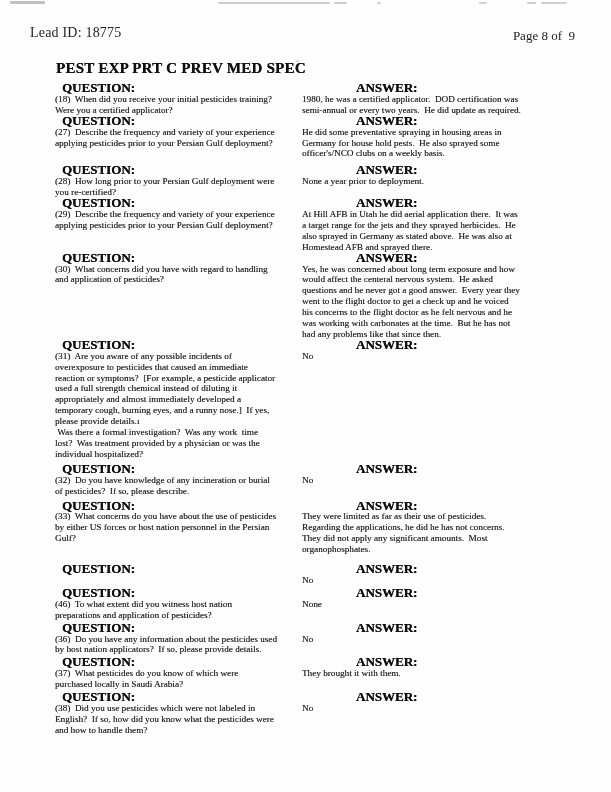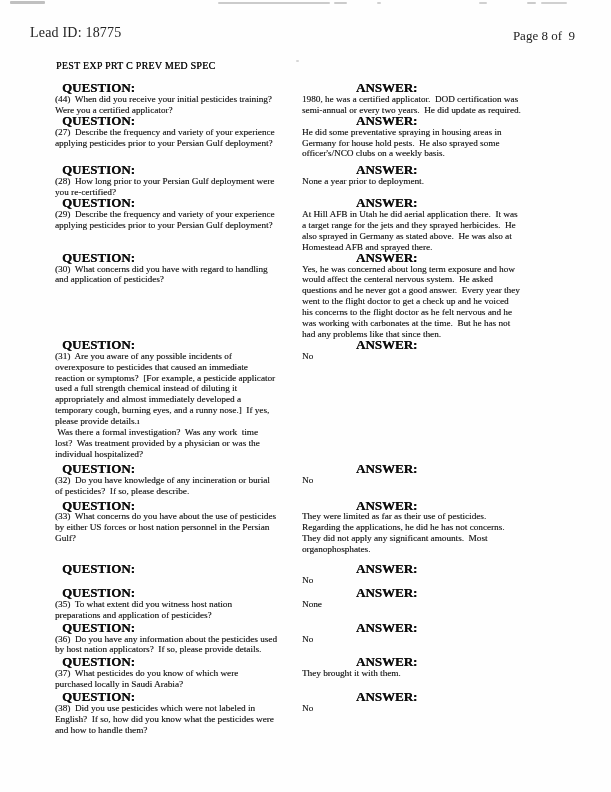--- a/index.html
+++ b/index.html
@@ -22,21 +22,21 @@
     white-space: pre;
   }
   .page-num {
     position: absolute; right: 2px; top: 3px;
     font-size: 13px; color: #222; white-space: pre;
   }
 
   
   .doc-title {
     position: absolute; left: 56px; top: 60px;
-    font-size: 10px; font-weight: normal; letter-spacing: 0.25px;
+    font-size: 15px; font-weight: bold; letter-spacing: 0.25px;
     color: #111; white-space: pre;
     text-shadow: 0.2px 0 0 #111;
   }
 
   
   .qa-list { position: absolute; left: 55px; top: 83px; width: 540px; }
   .qa-row { display: flex; align-items: flex-start; }
   .q-col { flex: 0 0 247px; width: 247px; }
   .a-col { flex: 1 1 auto; min-width: 0; }
   .q-head, .a-head {
@@ -89,21 +89,21 @@
     <span class="lead-id" data-name="lead-id-label">Lead ID: 18775</span>
     <span class="page-num" data-name="page-number">Page 8 of  9</span>
   </div>
 
   <div class="doc-title" data-name="document-title">PEST EXP PRT C PREV MED SPEC</div>
 
   <div class="qa-list" id="qa-list" data-name="qa-list">
     <div class="qa-row" data-name="qa-block-26">
       <div class="q-col" data-name="question-column">
         <div class="q-head" data-name="question-header">QUESTION:</div>
-        <div class="q-text" data-name="question-text">(44)  When did you receive your initial pesticides training?
+        <div class="q-text" data-name="question-text">(18)  When did you receive your initial pesticides training?
 Were you a certified applicator?</div>
       </div>
       <div class="a-col" data-name="answer-column">
         <div class="a-head" data-name="answer-header">ANSWER:</div>
         <div class="a-text" data-name="answer-text">1980, he was a certified applicator.  DOD certification was
 semi-annual or every two years.  He did update as required.</div>
       </div>
     </div>
 
     <div class="qa-row" data-name="qa-block-27">
@@ -219,21 +219,21 @@
       </div>
       <div class="a-col" data-name="answer-column">
         <div class="a-head" data-name="answer-header">ANSWER:</div>
         <div class="a-text" data-name="answer-text">No</div>
       </div>
     </div>
 
     <div class="qa-row" data-name="qa-block-35">
       <div class="q-col" data-name="question-column">
         <div class="q-head" data-name="question-header">QUESTION:</div>
-        <div class="q-text" data-name="question-text">(35)  To what extent did you witness host nation
+        <div class="q-text" data-name="question-text">(46)  To what extent did you witness host nation
 preparations and application of pesticides?</div>
       </div>
       <div class="a-col" data-name="answer-column">
         <div class="a-head" data-name="answer-header">ANSWER:</div>
         <div class="a-text" data-name="answer-text">None</div>
       </div>
     </div>
 
     <div class="qa-row" data-name="qa-block-36">
       <div class="q-col" data-name="question-column">

